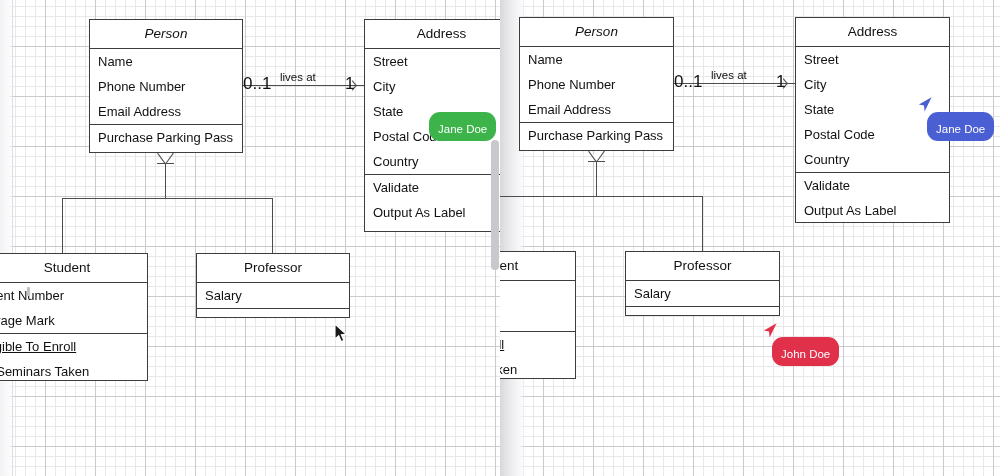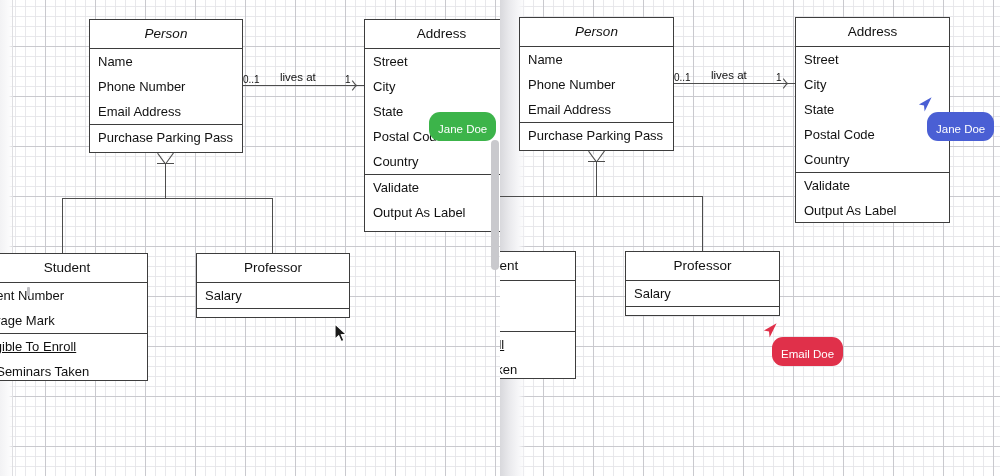--- a/index.html
+++ b/index.html
@@ -55,21 +55,21 @@
   .uml .row{height:25px;line-height:25px;padding-left:8px;font-size:13px;color:#111;
     white-space:nowrap;box-sizing:border-box;}
   .uml .row.static{text-decoration:underline;}
 
   
   .ln{position:absolute;background:#4d4d4d;}
   .ln.h{height:1.3px;}
   .ln.v{width:1.3px;}
   .tri{position:absolute;width:0;height:0;}
 
-  .mult{position:absolute;font-size:10px;color:#111;white-space:nowrap;}
+  .mult{position:absolute;font-size:17px;color:#111;white-space:nowrap;}
   .assoc-label{position:absolute;font-size:11.5px;color:#111;white-space:nowrap;}
 
   
   .collab{position:absolute;white-space:nowrap;}
   .collab .chip{display:inline-block;color:#fff;font-size:11.5px;line-height:1;
     padding:12px 9px 5px;border-radius:11px;}
 
   
   .mouse{position:absolute;width:14px;height:20px;}
 </style>
@@ -247,17 +247,17 @@
       <path d="M13.6 1.2 L0.9 8.6 L6.0 9.6 L6.6 15.4 Z" fill="#4a5fd4"></path>
     </svg>
     <div class="collab" style="left:427px;top:112px;">
       <span class="chip" style="background:#4a5fd4;">Jane Doe</span>
     </div>
 
     <svg class="ptr" style="position:absolute;left:263px;top:322px;width:15px;height:17px;" viewBox="0 0 15 17">
       <path d="M13.6 1.2 L0.9 8.6 L6.0 9.6 L6.6 15.4 Z" fill="#e0304a"></path>
     </svg>
     <div class="collab" style="left:272px;top:337px;">
-      <span class="chip" style="background:#e0304a;">Email Doe</span>
+      <span class="chip" style="background:#e0304a;">John Doe</span>
     </div>
   </div>
 
 </div>
 
 </body></html>

